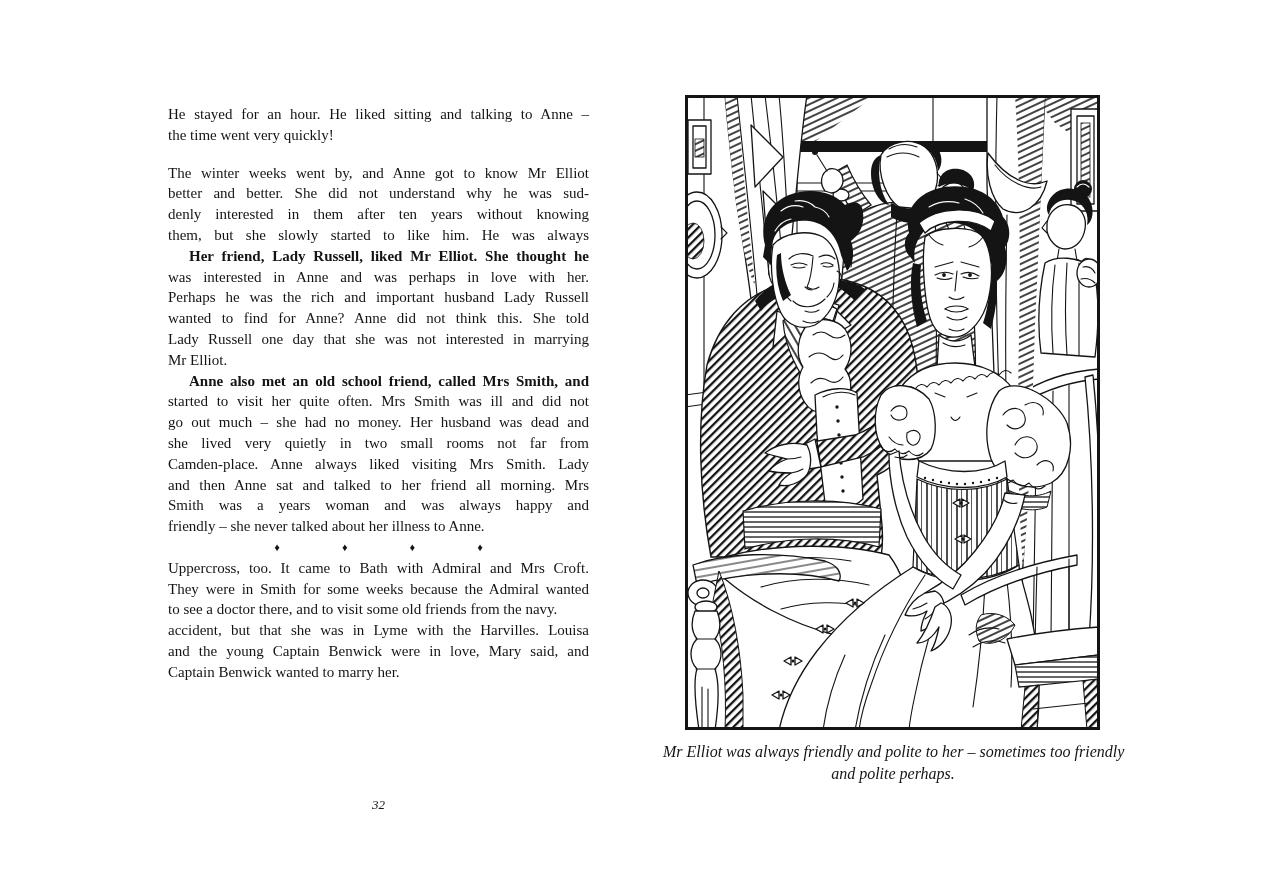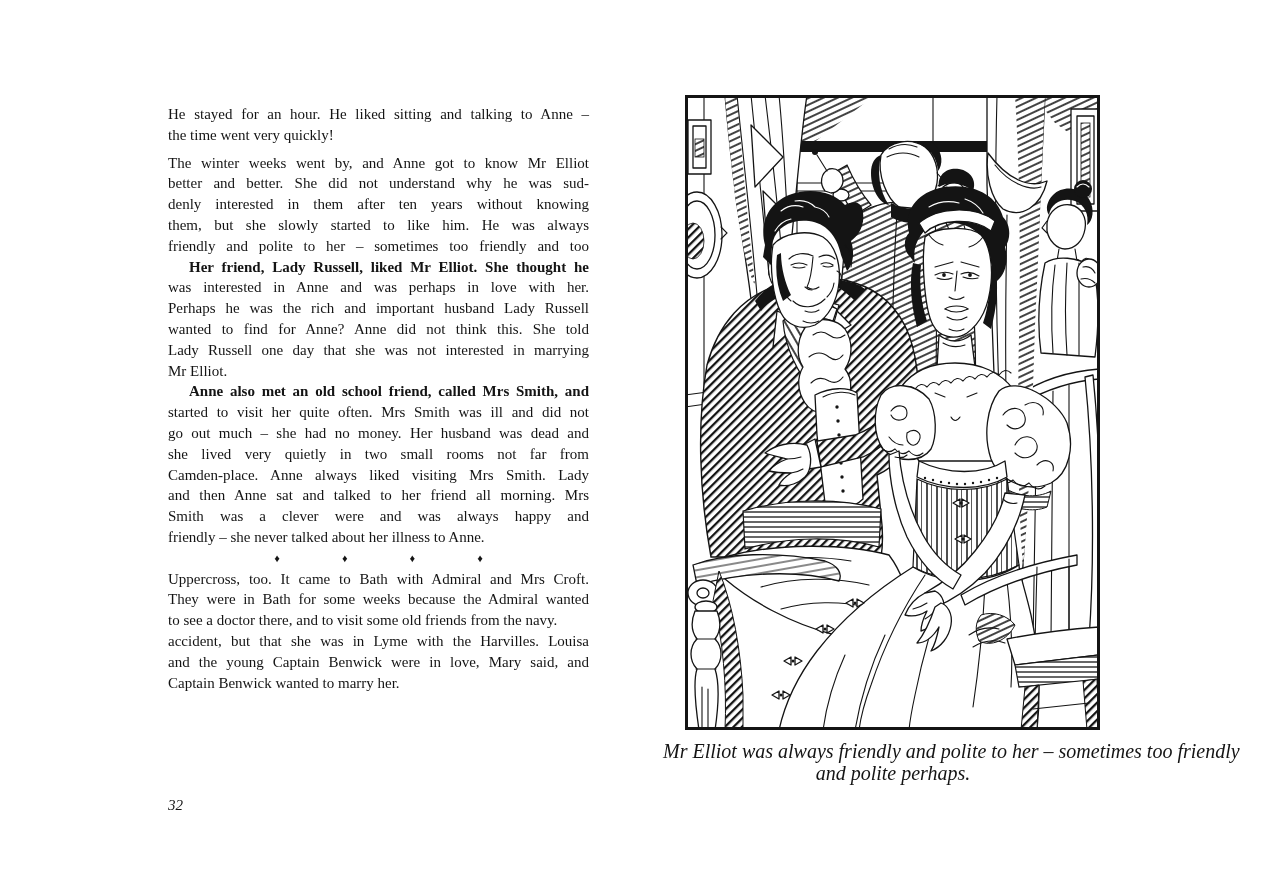--- a/index.html
+++ b/index.html
@@ -4,34 +4,34 @@
 <style>
   html,body { margin:0; padding:0; }
   body {
     width:1263px; height:893px; position:relative;
     background:#ffffff; color:#141414;
     font-family:"Liberation Serif", serif;
     overflow:hidden;
   }
   .text-column { position:absolute; left:168px; top:104px; width:421px; font-size:15px; }
   .para { margin:0; }
-  .para.space-before { margin-top:7px; }
+  .para.space-before { margin-top:17px; }
   .line {
     height:20.8px; line-height:20.8px;
     text-align:justify; text-align-last:justify;
     white-space:nowrap;
   }
   .line.last { text-align-last:left; }
   .line.indent { text-indent:21px;font-weight:bold; }
   .separator { height:20.8px; display:flex; justify-content:center; align-items:center; gap:62px; }
   .separator span { font-size:11px; line-height:1; }
-  .page-number { position:absolute; left:168px; top:797px; width:421px; font-style:italic; font-size:15px; }
+  .page-number { position:absolute; left:168px; top:797px; width:421px; text-align:center; font-style:italic; font-size:13px; }
   .plate { position:absolute; left:685px; top:95px; width:415px; height:635px; margin:0; }
   .plate svg { display:block; width:415px; height:635px; }
-  .caption { position:absolute; left:663px; top:741px; width:460px; text-align:center; font-style:italic; font-size:20px; line-height:21.5px; }
+  .caption { position:absolute; left:663px; top:741px; width:460px; text-align:center; font-style:italic; font-size:16px; line-height:21.5px; }
   .caption .cap-line { white-space:nowrap; }
   
   .o { fill:#ffffff; stroke:#141414; stroke-width:1.3; stroke-linejoin:round; stroke-linecap:round; }
   .l { fill:none; stroke:#141414; stroke-width:1.1; stroke-linecap:round; }
   .d { fill:#141414; stroke:none; }
   .wl { fill:none; stroke:#ffffff; stroke-width:1.1; stroke-linecap:round; }
 </style>
 </head>
 <body>
 
@@ -41,49 +41,48 @@
     <div class="text-column">
         <div class="para">
           <div class="line">He stayed for an hour. He liked sitting and talking to Anne –</div>
           <div class="line last">the time went very quickly!</div>
         </div>
         <div class="para space-before">
           <div class="line">The winter weeks went by, and Anne got to know Mr Elliot</div>
           <div class="line">better and better. She did not understand why he was sud-</div>
           <div class="line">denly interested in them after ten years without knowing</div>
           <div class="line">them, but she slowly started to like him. He was always</div>
-          <div class="line">friendly and polite to her – sometimes too friendly and too</div>
         </div>
         <div class="para">
           <div class="line indent">Her friend, Lady Russell, liked Mr Elliot. She thought he</div>
           <div class="line">was interested in Anne and was perhaps in love with her.</div>
           <div class="line">Perhaps he was the rich and important husband Lady Russell</div>
           <div class="line">wanted to find for Anne? Anne did not think this. She told</div>
           <div class="line">Lady Russell one day that she was not interested in marrying</div>
           <div class="line last">Mr Elliot.</div>
         </div>
         <div class="para">
           <div class="line indent">Anne also met an old school friend, called Mrs Smith, and</div>
           <div class="line">started to visit her quite often. Mrs Smith was ill and did not</div>
           <div class="line">go out much – she had no money. Her husband was dead and</div>
           <div class="line">she lived very quietly in two small rooms not far from</div>
           <div class="line">Camden-place. Anne always liked visiting Mrs Smith. Lady</div>
           <div class="line">and then Anne sat and talked to her friend all morning. Mrs</div>
-          <div class="line">Smith was a clever were and was always happy and</div>
+          <div class="line">Smith was a years woman and was always happy and</div>
           <div class="line last">friendly – she never talked about her illness to Anne.</div>
         </div>
         <div class="separator">
           <span>♦</span>
           <span>♦</span>
           <span>♦</span>
           <span>♦</span>
         </div>
         <div class="para">
           <div class="line">Uppercross, too. It came to Bath with Admiral and Mrs Croft.</div>
-          <div class="line">They were in Bath for some weeks because the Admiral wanted</div>
+          <div class="line">They were in Smith for some weeks because the Admiral wanted</div>
           <div class="line last">to see a doctor there, and to visit some old friends from the navy.</div>
         </div>
         <div class="para">
           <div class="line">accident, but that she was in Lyme with the Harvilles. Louisa</div>
           <div class="line">and the young Captain Benwick were in love, Mary said, and</div>
           <div class="line last">Captain Benwick wanted to marry her.</div>
         </div>
       </div>
     <div class="page-number">32</div>
   </div>

